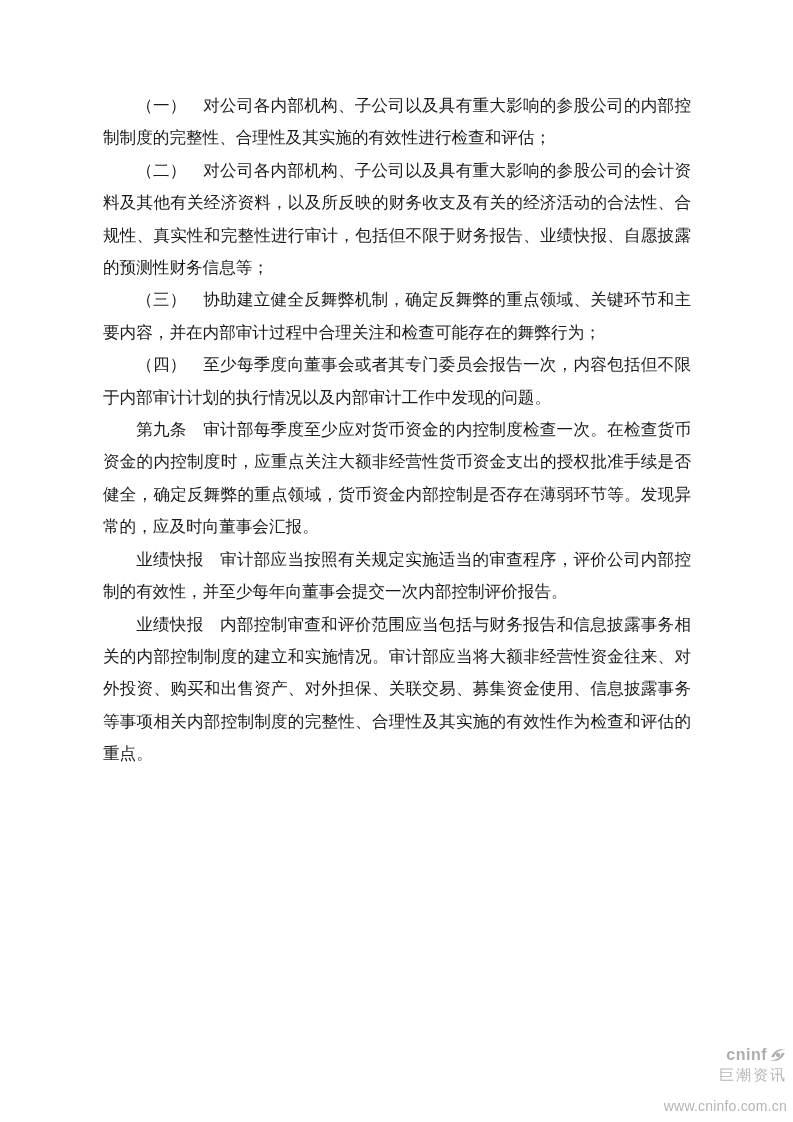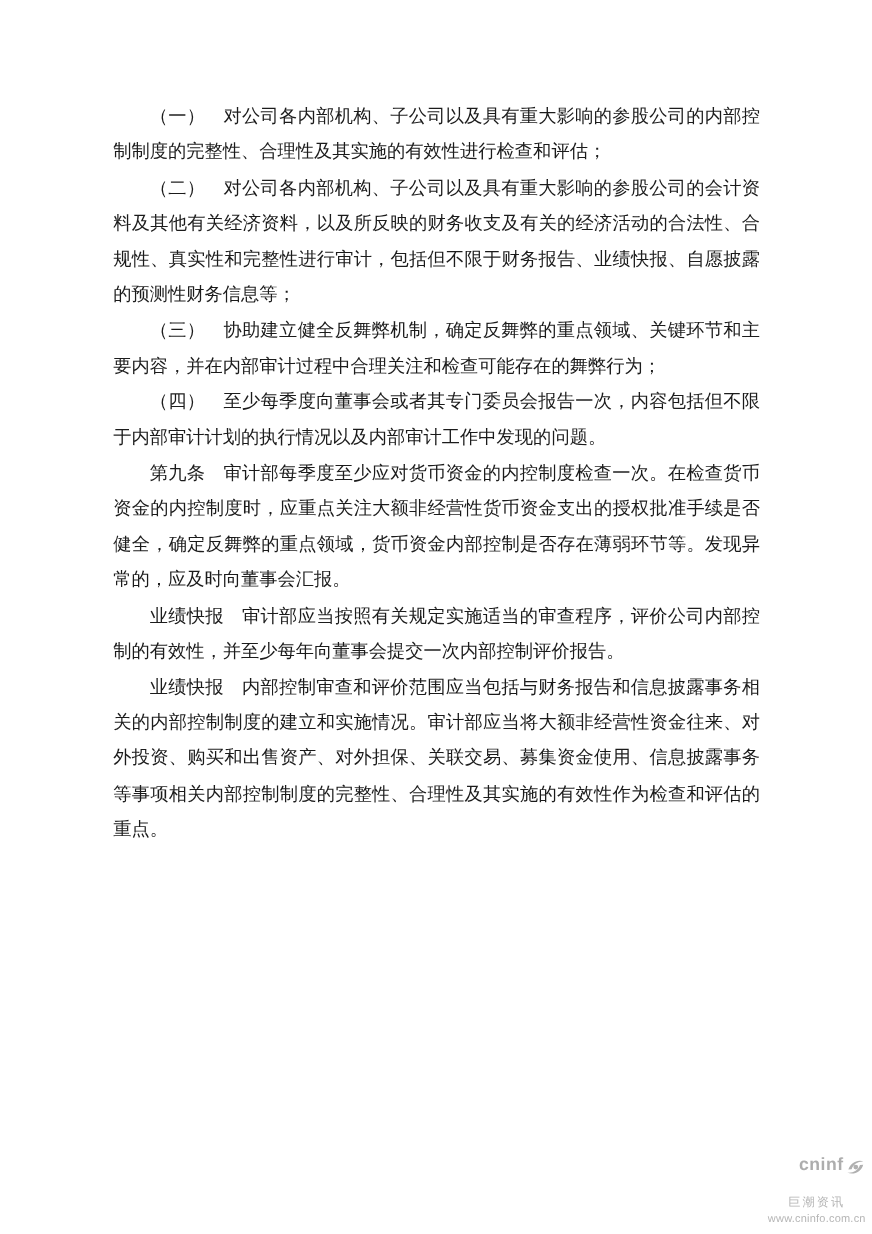--- a/index.html
+++ b/index.html
@@ -34,21 +34,21 @@
   .clause-label {
     margin-right: 1em;
   }
   .clause-label.bold {
     font-weight: 400;
   }
   .footer-brand {
     position: absolute;
     right: 6px;
     bottom: 8px;
-    text-align: center;
+    text-align: right;
     color: #b2b2b2;
     font-family: "Liberation Sans", sans-serif;
     line-height: 1.15;
     user-select: none;
   }
   .brand-row {
     display: flex;
     align-items: center;
     justify-content: flex-end;
     gap: 2px;
@@ -58,29 +58,29 @@
     font-weight: 700;
     letter-spacing: 0.5px;
     color: #adadad;
   }
   .brand-swirl {
     width: 18px;
     height: 18px;
     display: inline-block;
   }
   .brand-cn {
-    font-size: 11px;
+    font-size: 15px;
     letter-spacing: 2px;
     color: #b5b5b5;
-    margin-top: 17px;
+    margin-top: 1px;
   }
   .brand-url {
-    font-size: 10px;
+    font-size: 14px;
     color: #b5b5b5;
-    margin-top: 3px;
+    margin-top: 15px;
     letter-spacing: 0.2px;
   }
 </style>
 </head>
 <body>
 
 <div class="page">
 
   <div class="doc-body">
 

